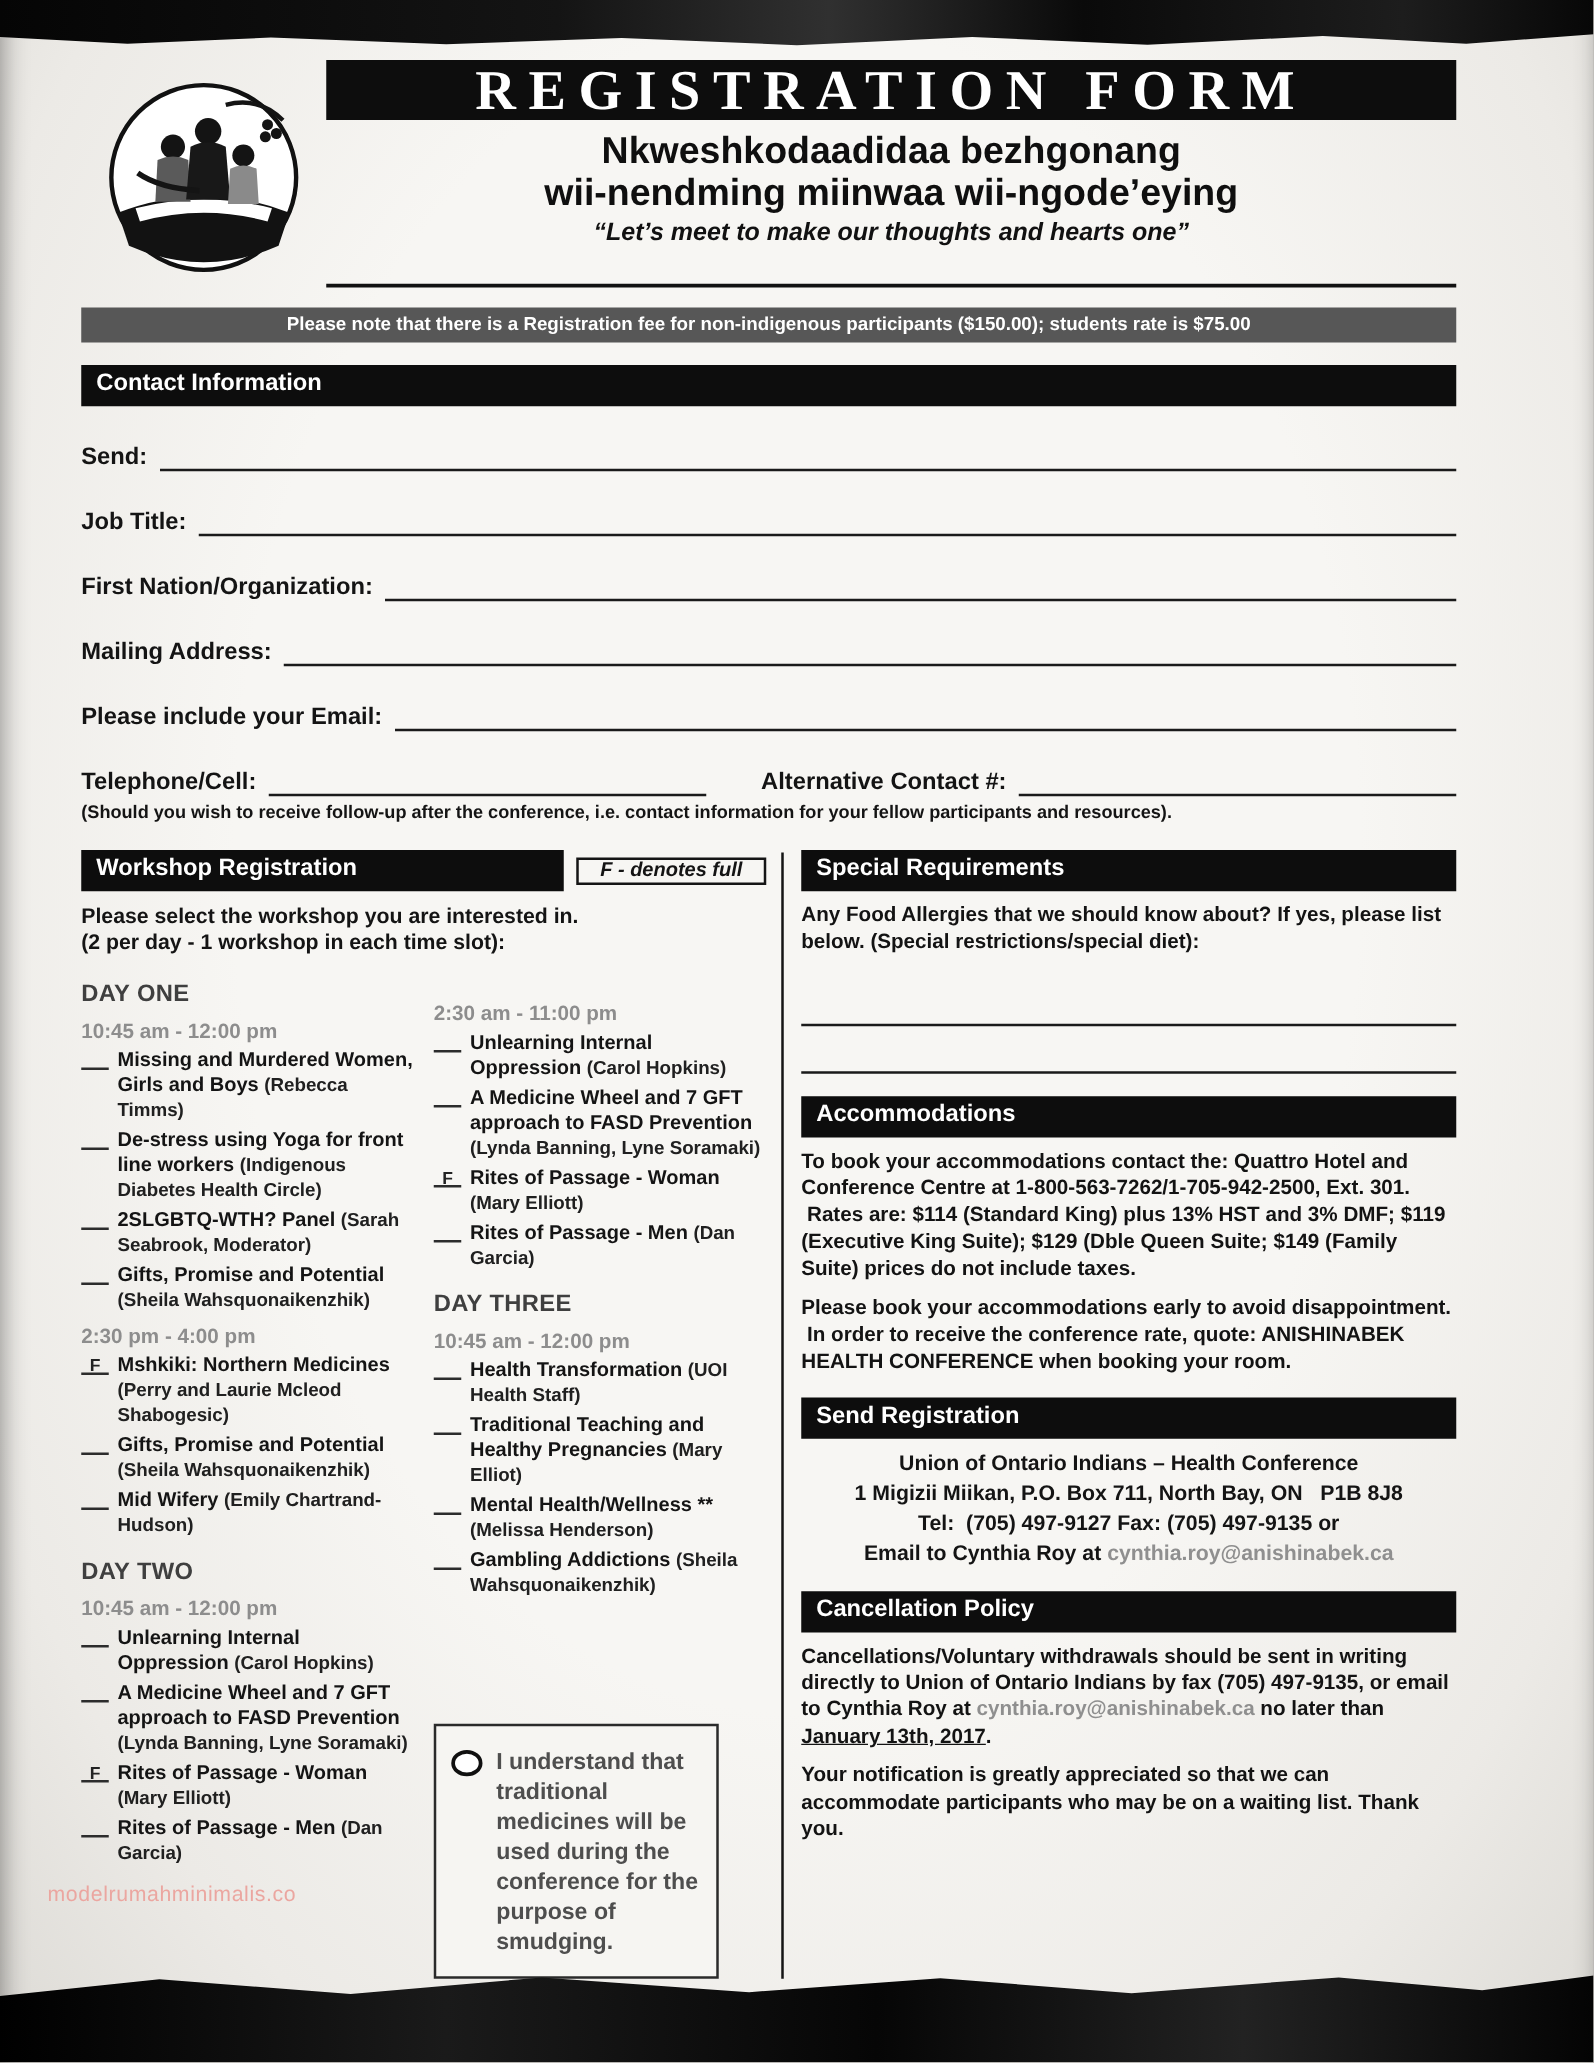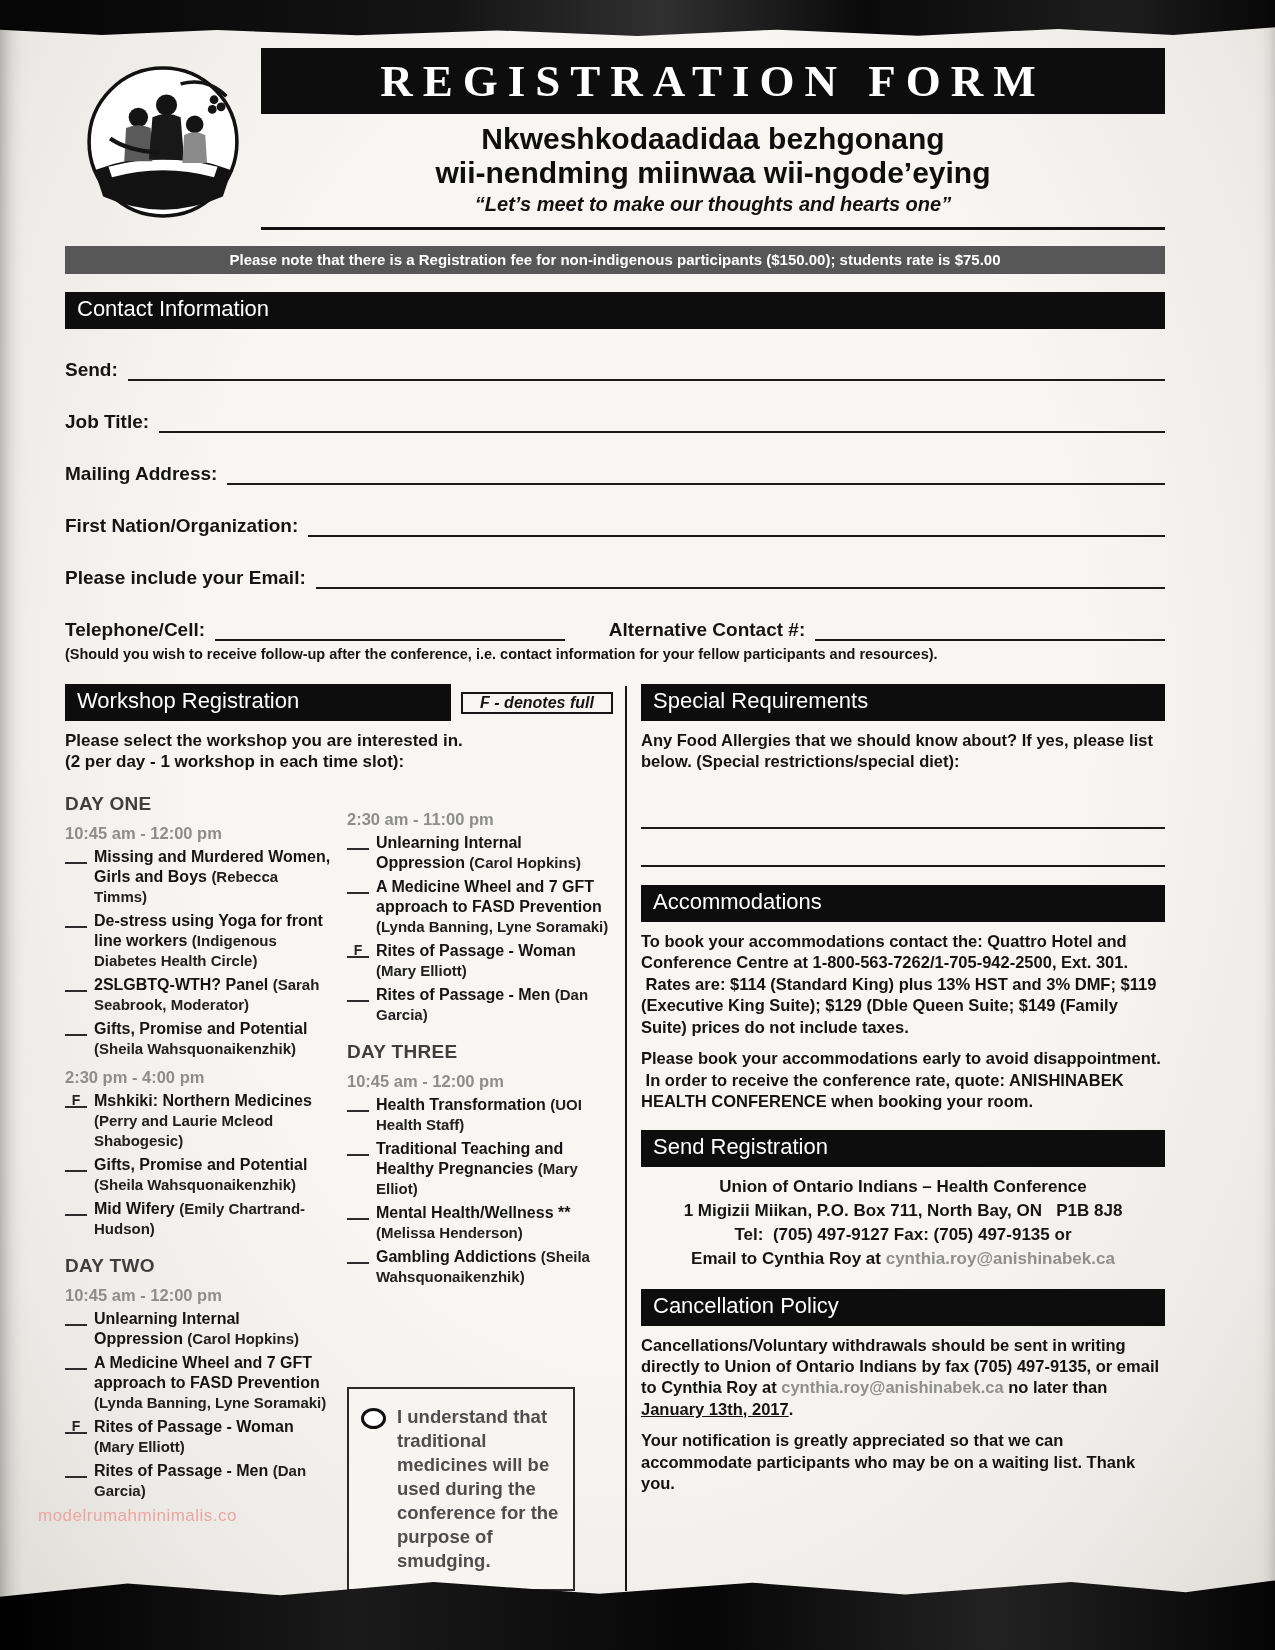--- a/index.html
+++ b/index.html
@@ -22,38 +22,38 @@
     clip-path: polygon(0 28%,10% 10%,22% 26%,34% 8%,47% 24%,59% 9%,71% 25%,84% 8%,93% 22%,100% 6%,100% 100%,0 100%);
   }
   .content { position:relative; z-index:1; padding-top:48px; }
 
   
   .masthead { display:flex; margin:0 110px 0 65px; }
   .logo-box { width:196px; flex:none; display:flex; justify-content:center; }
   .logo-box svg { width:176px; height:176px; margin-top:6px; }
   .masthead-right { flex:1; border-bottom:3px solid #111; padding-bottom:10px; }
   .title-bar {
-    background:#0d0d0d; height:66px; display:flex; align-items:center; justify-content:center; margin-bottom:8px;
+    background:#0d0d0d; height:48px; display:flex; align-items:center; justify-content:center; margin-bottom:8px;
   }
   .title-bar h1 {
     color:#fff; font-family:"Liberation Serif", serif; font-weight:700;
     font-size:45px; letter-spacing:10px; white-space:nowrap;
   }
   .subtitle { text-align:center; font-weight:700; font-size:30px; line-height:1.12; color:#0f0f0f; }
   .tagline { text-align:center; font-weight:700; font-style:italic; font-size:20px; margin-top:4px; color:#111; }
 
   
   .fee-bar {
     margin:16px 110px 0 65px; background:#575757; color:#fff; text-align:center;
     font-weight:700; font-size:15px; padding:5px 16px 6px;
   }
 
   
   .section-bar {
-    background:#0d0d0d; color:#fff; font-weight:400; font-size:22px; padding:4px 12px 7px;
+    background:#0d0d0d; color:#fff; font-weight:700; font-size:19px; padding:4px 12px 7px;
   }
   .mt { margin-top:18px; }
 
   
   .contact { margin:18px 110px 0 65px; }
   .contact-row { display:flex; align-items:flex-end; gap:10px; margin-top:30px; }
   .field-label { font-weight:700; font-size:19px; white-space:nowrap; }
   .contact-row > .field-label:not(:first-child) { margin-left:34px; }
   .field-line { flex:1; border-bottom:2px solid #1a1a1a; height:20px; }
   .email-note { margin-top:5px; font-size:14.5px; font-weight:700; }
@@ -156,25 +156,25 @@
       <div id="contact-rows">
           <div class="contact-row">
             <span class="field-label">Send:</span>
             <span class="field-line"></span>
           </div>
           <div class="contact-row">
             <span class="field-label">Job Title:</span>
             <span class="field-line"></span>
           </div>
           <div class="contact-row">
+            <span class="field-label">First Nation/Organization:</span>
+            <span class="field-line"></span>
+          </div>
+          <div class="contact-row">
             <span class="field-label">Mailing Address:</span>
-            <span class="field-line"></span>
-          </div>
-          <div class="contact-row">
-            <span class="field-label">First Nation/Organization:</span>
             <span class="field-line"></span>
           </div>
           <div class="contact-row">
             <span class="field-label">Please include your Email:</span>
             <span class="field-line"></span>
           </div>
           <div class="contact-row">
             <span class="field-label">Telephone/Cell:</span>
             <span class="field-line"></span>
             <span class="field-label">Alternative Contact #:</span>

